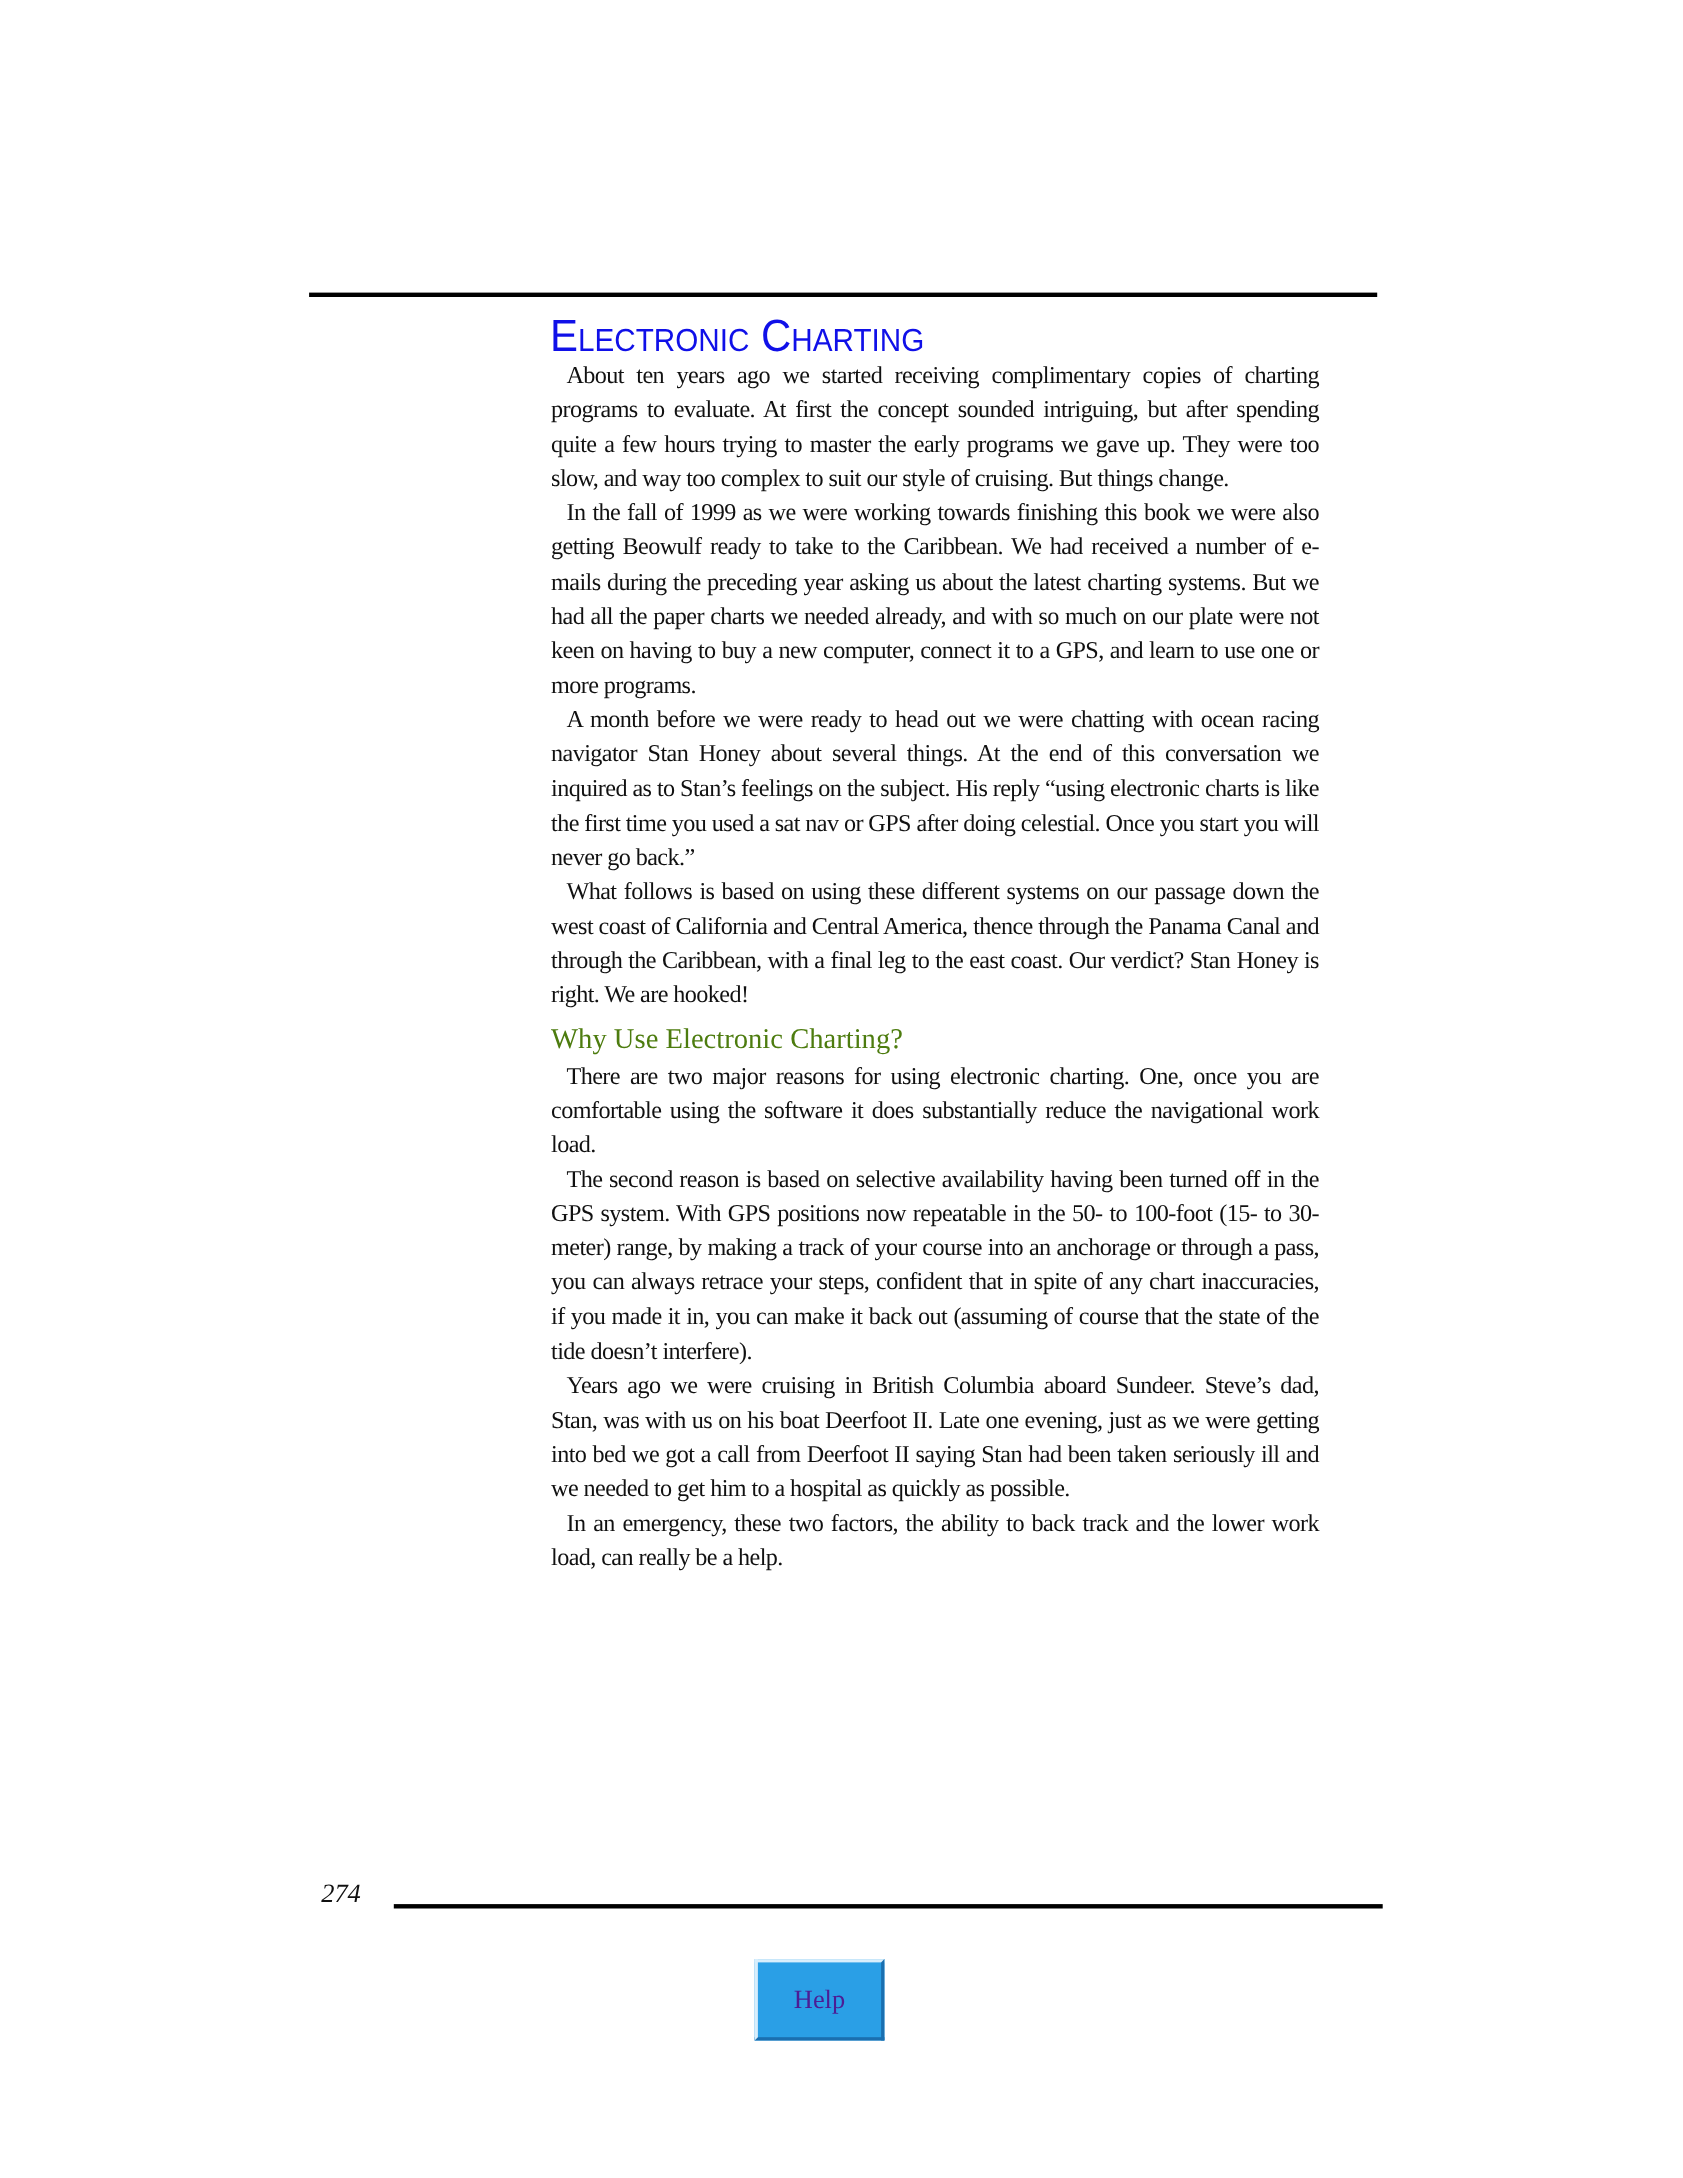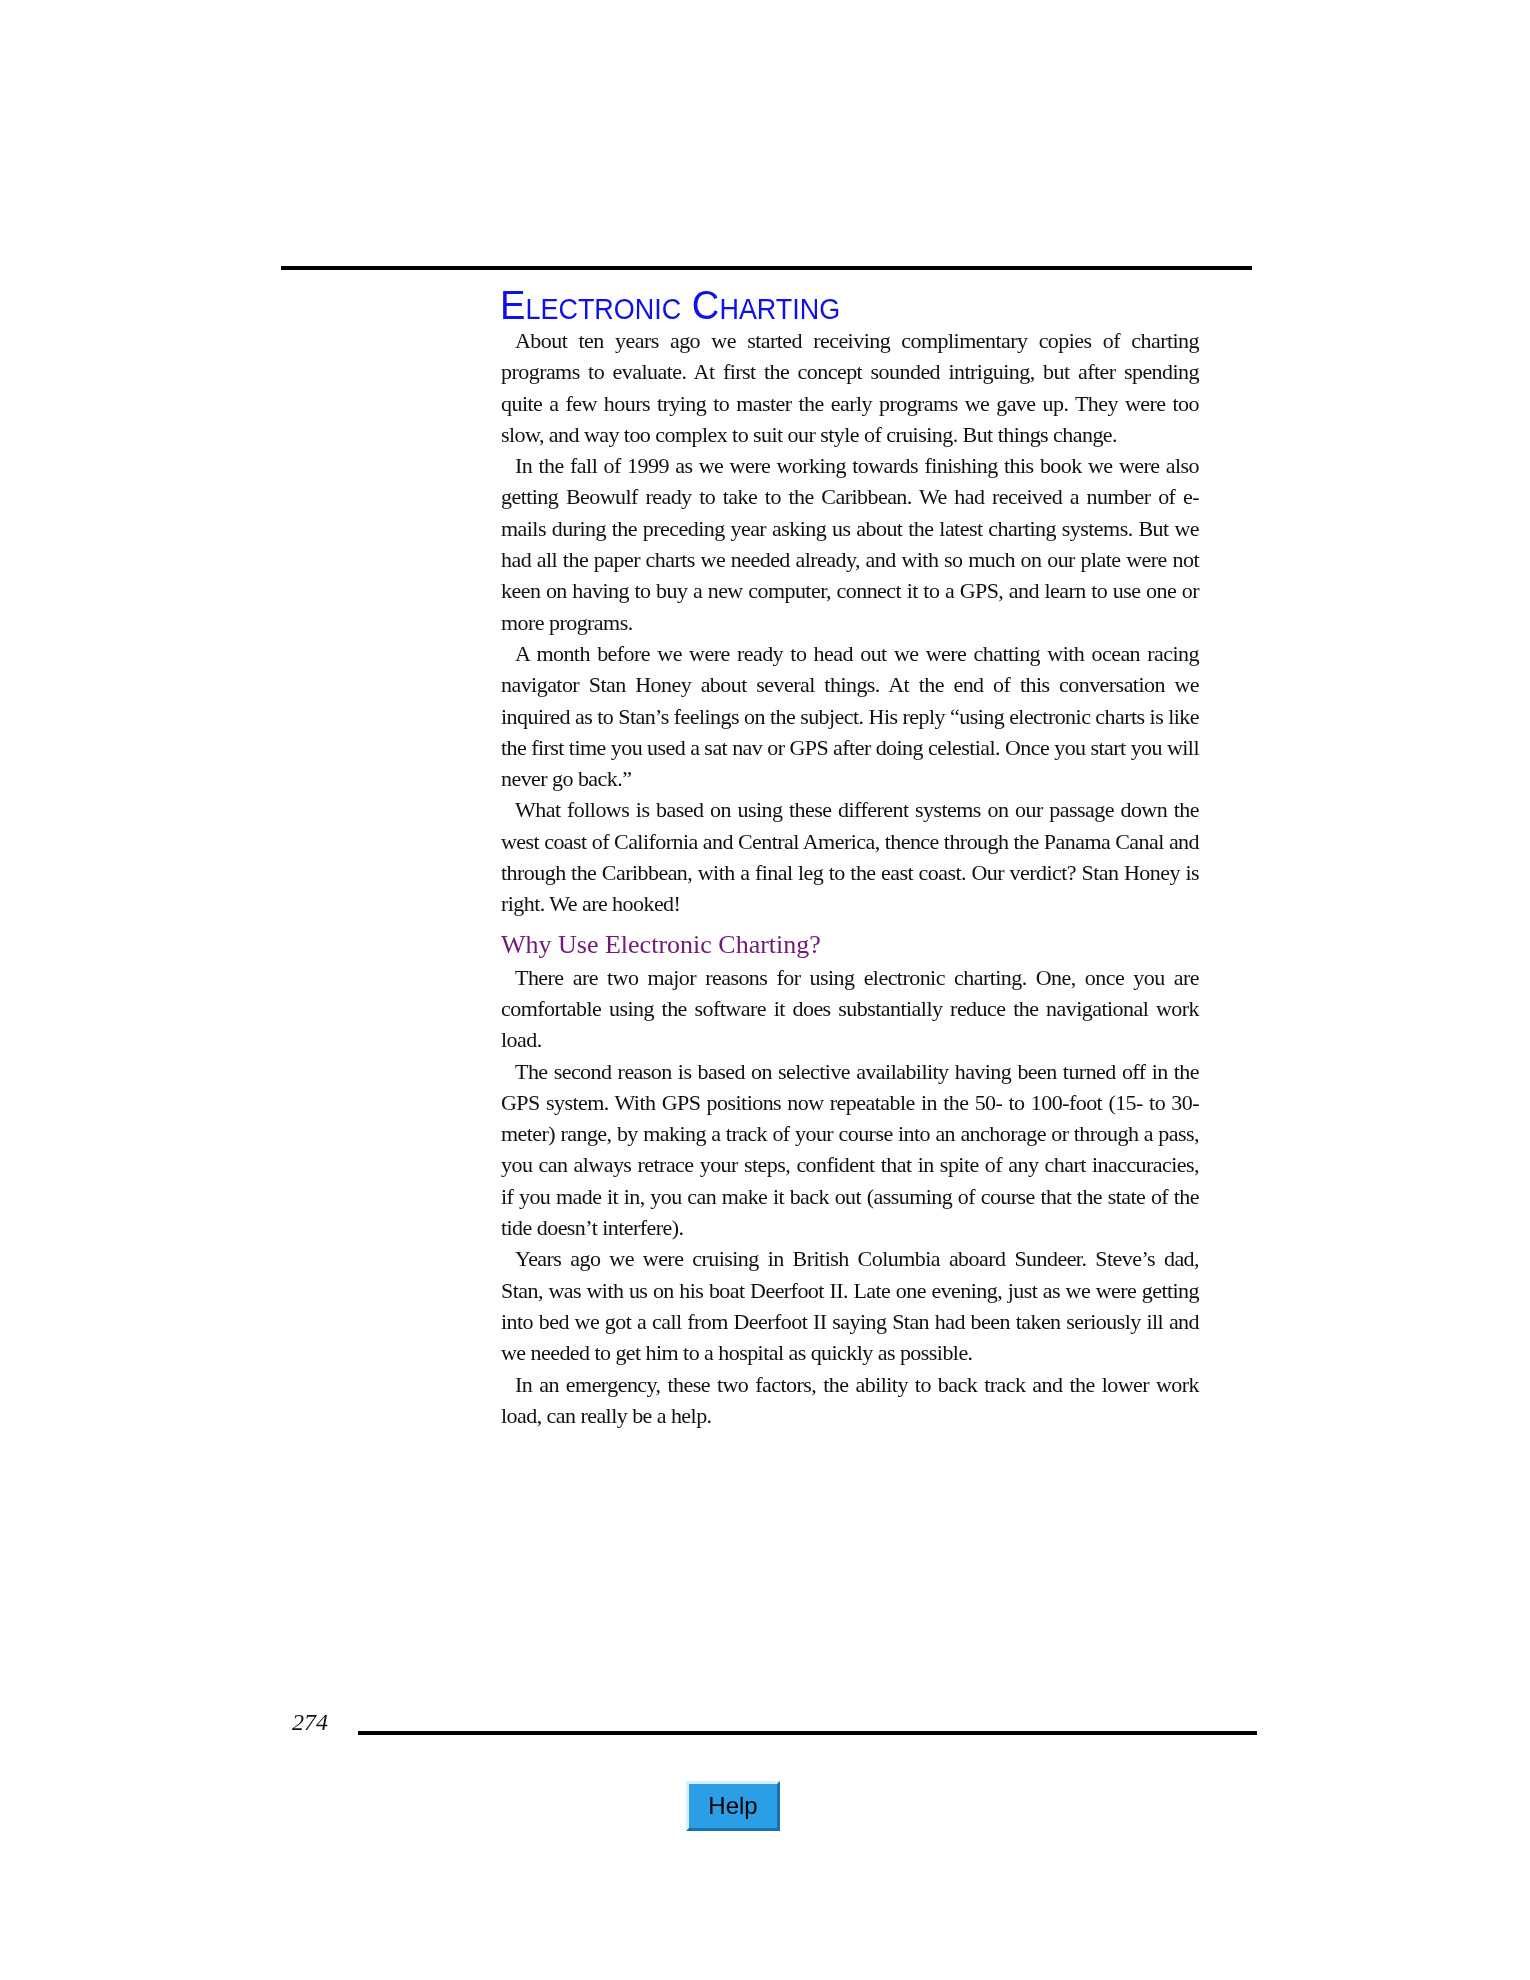--- a/index.html
+++ b/index.html
@@ -65,44 +65,44 @@
     margin: 0;
     letter-spacing: -0.55px;
     word-spacing: 0px;
   }
   .para.first {
     margin-top: -3px;
   }
   #section-heading {
     font-size: 26px;
     line-height: 30px;
-    color: #701a75;
+    color: #4d7c0f;
     margin: 10px 0 2px 0;
     font-weight: normal;
     letter-spacing: 0px;
   }
   #help-button {
     position: absolute;
     left: 686px;
     top: 1781px;
     width: 88px;
     height: 44px;
     background: #2a9fe6;
     border-top: 3px solid #d8eefc;
     border-left: 3px solid #d8eefc;
     border-right: 3px solid #1a6fb0;
     border-bottom: 3px solid #1a6fb0;
     box-sizing: content-box;
-    color: #000000;
-    font-family: Liberation Sans, sans-serif;
+    color: #4c1d95;
+    font-family: Liberation Serif, serif;
     font-size: 24px;
     line-height: 44px;
     text-align: center;
     cursor: pointer;
-    padding: 0;
+    padding: 12px;
   }
 </style>
 </head>
 <body>
 
 <div class="rule" id="top-rule"></div>
 
 <div id="content">
   <h1 id="chapter-title">Electronic Charting</h1>
 

